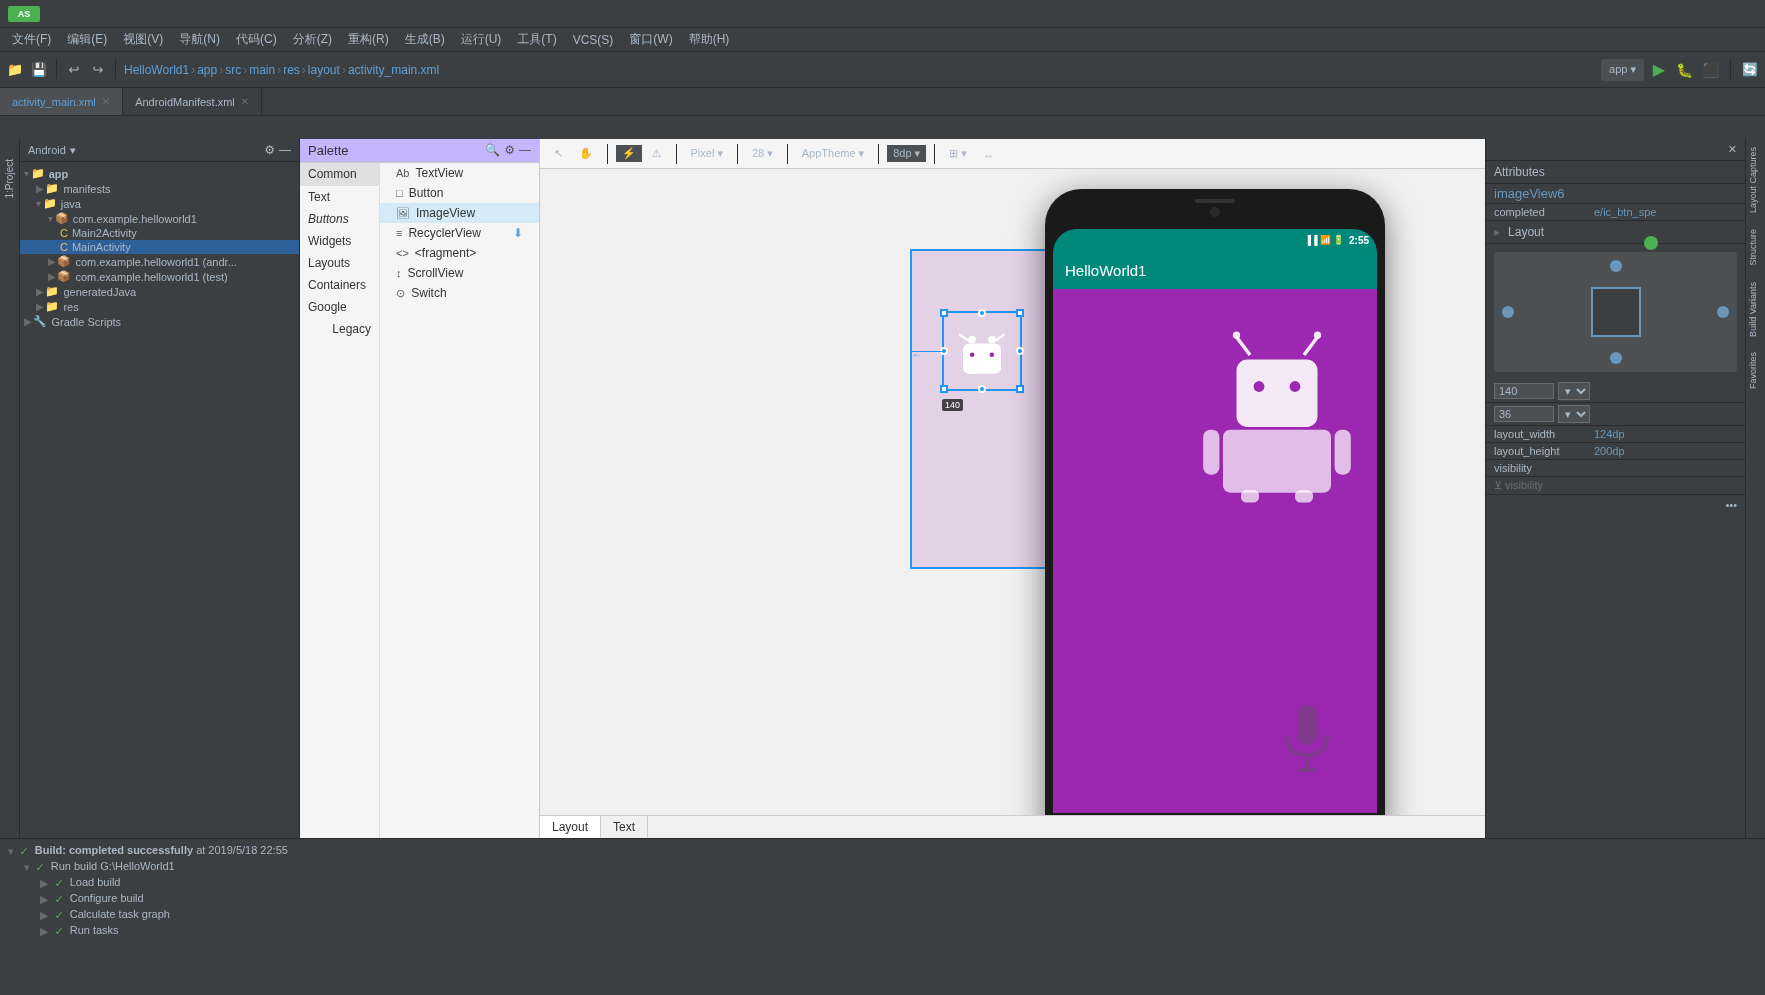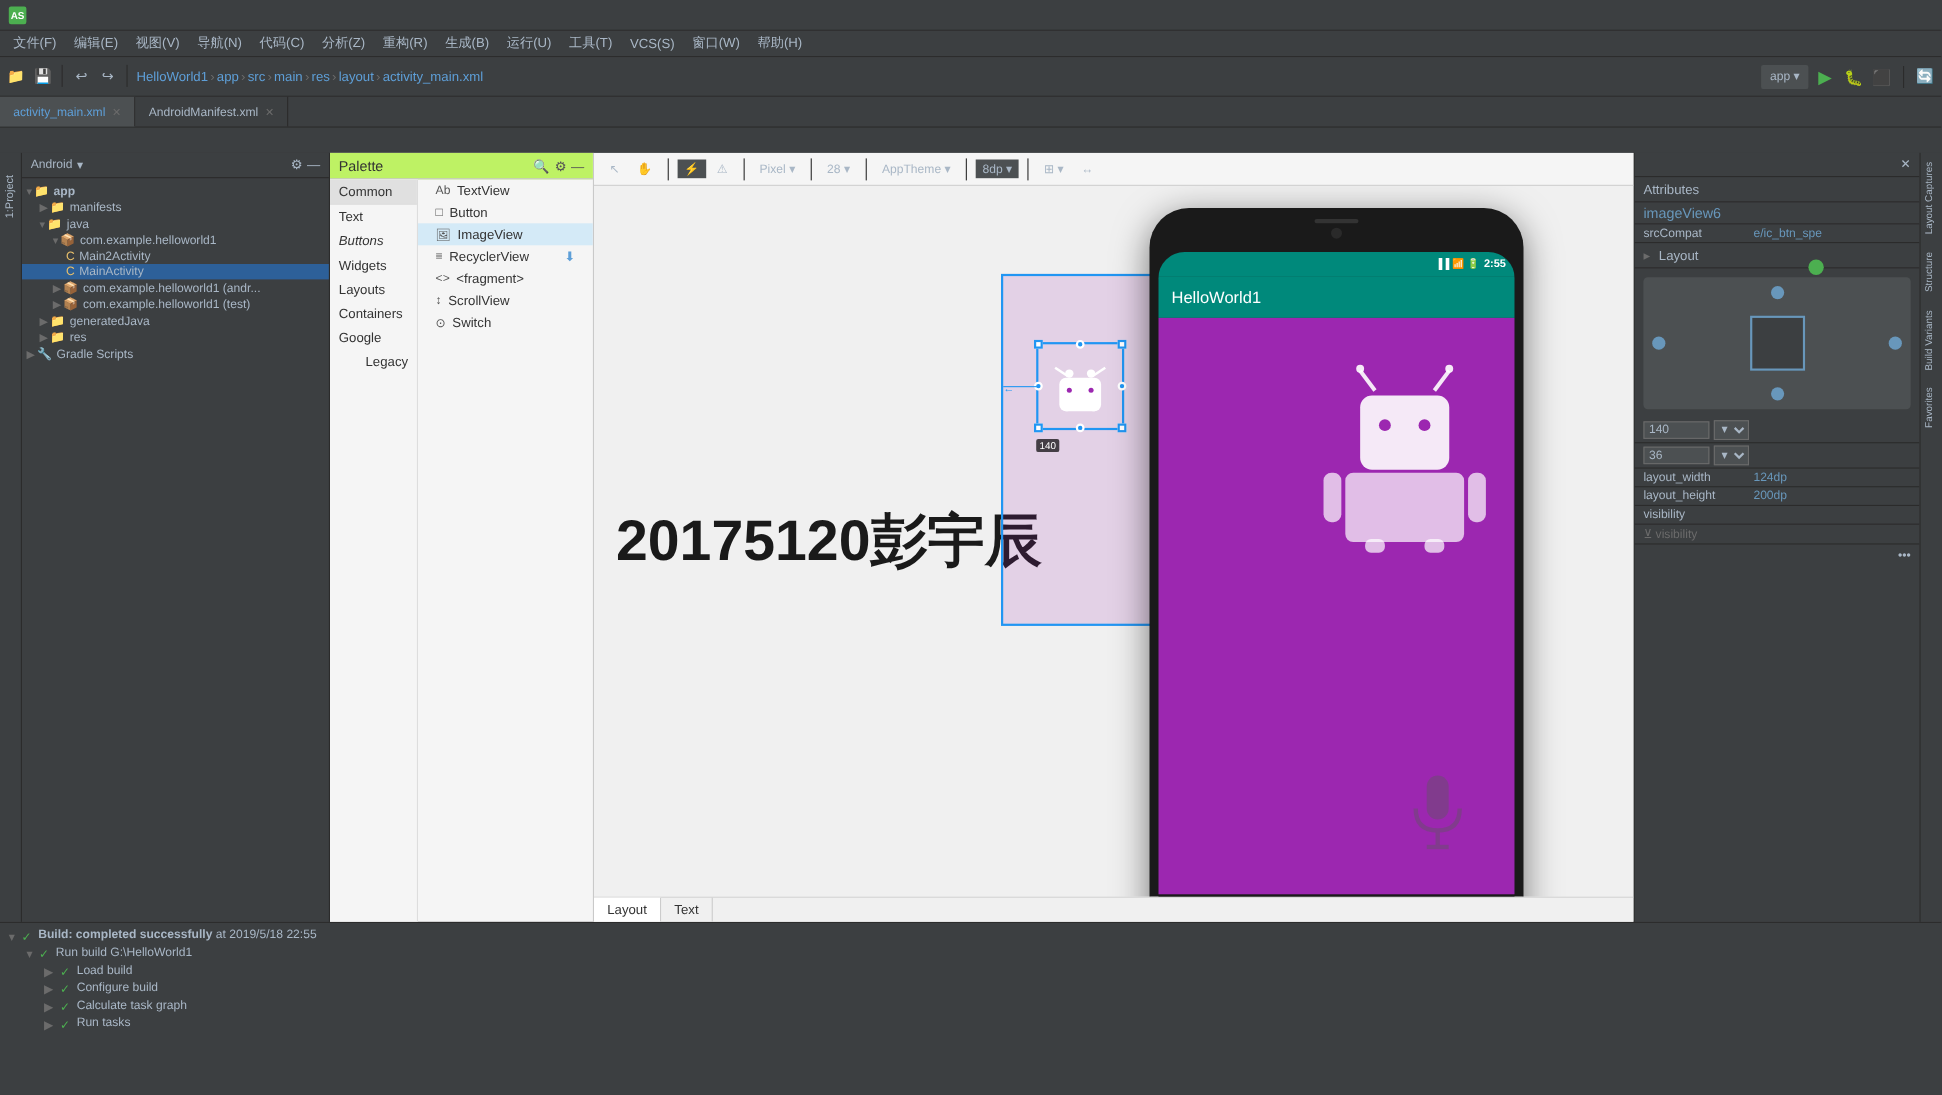--- a/index.html
+++ b/index.html
@@ -1,20 +1,20 @@
 <!DOCTYPE html>
 <html><head>
   <meta charset="utf-8">
   <style>
     * { box-sizing: border-box; margin: 0; padding: 0; }
     body { font-family: 'Segoe UI', Arial, sans-serif; font-size: 12px; background: #3c3f41; color: #a9b7c6; overflow: hidden; width: 1765px; height: 995px; }
 
     
     #title-bar { background: #3c3f41; height: 28px; display: flex; align-items: center; padding: 0 8px; gap: 6px; border-bottom: 1px solid #2b2b2b; }
-    #title-bar .app-icon { width: 16px; height: 16px; background: #4caf50; border-radius: 2px; display: flex; align-items: center; justify-content: center; font-size: 9px; color: white; font-weight: bold; }
+    #title-bar .app-icon { width: 32px; height: 16px; background: #4caf50; border-radius: 2px; display: flex; align-items: center; justify-content: center; font-size: 9px; color: white; font-weight: bold; }
     #title-bar .title-text { color: #a9b7c6; font-size: 12px; }
 
     
     #menu-bar { background: #3c3f41; height: 24px; display: flex; align-items: center; padding: 0 4px; border-bottom: 1px solid #2b2b2b; }
     .menu-item { padding: 2px 8px; color: #a9b7c6; font-size: 12px; cursor: pointer; }
 
     
     #toolbar { background: #3c3f41; height: 36px; display: flex; align-items: center; padding: 0 4px; border-bottom: 1px solid #2b2b2b; gap: 4px; }
     .toolbar-btn { background: transparent; border: none; color: #a9b7c6; cursor: pointer; padding: 2px 6px; font-size: 11px; display: flex; align-items: center; gap: 2px; }
     .breadcrumb { display: flex; align-items: center; gap: 2px; color: #a9b7c6; font-size: 12px; }
@@ -34,21 +34,21 @@
     #project-tree { flex: 1; overflow-y: auto; padding: 4px 0; font-size: 11px; }
     .tree-item { display: flex; align-items: center; padding: 1px 4px; cursor: pointer; white-space: nowrap; }
     .tree-item.selected { background: #2d6099; }
     .tree-indent { display: inline-block; }
     .tree-arrow { color: #6b6b6b; margin-right: 2px; font-size: 10px; }
     .tree-icon { margin-right: 4px; }
     .folder-icon { color: #dcb167; }
 
     
     #palette-panel { width: 240px; background: #f5f5f5; border-right: 1px solid #c9c9c9; color: #333; display: flex; flex-direction: column; }
-    #palette-header { background: #bef264; padding: 4px 8px; display: flex; align-items: flex-end; gap: 4px; border-bottom: 1px solid #c9c9c9; }
+    #palette-header { background: #c4b5fd; padding: 4px 8px; display: flex; align-items: flex-start; gap: 4px; border-bottom: 1px solid #c9c9c9; }
     #palette-header .palette-title { font-size: 13px; font-weight: 500; color: #333; }
     .palette-category { font-size: 12px; font-weight: 500; padding: 4px 8px; color: #333; background: #f0f0f0; border-bottom: 1px solid #ddd; }
     .palette-item { display: flex; align-items: center; padding: 3px 16px; cursor: pointer; font-size: 12px; color: #333; }
     .palette-item-icon { margin-right: 6px; font-size: 11px; color: #555; }
     .download-icon { color: #5e9fd8; margin-left: auto; }
 
     
     #design-area { flex: 1; background: #f0f0f0; display: flex; flex-direction: column; position: relative; overflow: hidden; }
     #design-toolbar { background: #f5f5f5; height: 30px; display: flex; align-items: center; padding: 0 8px; gap: 6px; border-bottom: 1px solid #ccc; font-size: 11px; }
     #design-canvas { flex: 1; display: flex; align-items: center; justify-content: center; position: relative; background: #f0f0f0; }
@@ -358,21 +358,20 @@
         <div class="separator"></div>
         <button class="toolbar-btn" style="background:#4c5052;">8dp ▾</button>
         <div class="separator"></div>
         <button class="toolbar-btn">⊞ ▾</button>
         <button class="toolbar-btn">↔</button>
       </div>
     </div>
 
     <div id="design-canvas" style="flex:1;position:relative;background:#f0f0f0;overflow:hidden;">
 
-      <div id="watermark" style="position:absolute;left:20px;top:50%;transform:translateY(-50%);font-size:52px;font-weight:bold;color:#1a1a1a;white-space:nowrap;font-family:sans-serif;z-index:1;">20175120彭宇辰</div>
 
       <div style="position:absolute;left:370px;top:80px;width:280px;height:320px;border:2px solid #2196F3;background:rgba(156,33,176,0.15);z-index:2;">
 
         <div style="position:absolute;left:30px;top:60px;width:80px;height:80px;border:2px solid #2196F3;">
           
           <svg viewBox="0 0 100 100" width="76" height="76">
             <rect x="25" y="40" width="50" height="40" rx="8" fill="white"></rect>
             <circle cx="37" cy="35" r="5" fill="white"></circle>
             <circle cx="63" cy="35" r="5" fill="white"></circle>
             <line x1="20" y1="28" x2="35" y2="38" stroke="white" stroke-width="3"></line>
@@ -470,21 +469,21 @@
       <span style="margin-left:auto;cursor:pointer;color:#a9b7c6;">✕</span>
     </div>
 
     <div style="padding:4px 8px;font-size:12px;color:#a9b7c6;border-bottom:1px solid #2b2b2b;font-weight:500;">Attributes</div>
 
     <div class="prop-row">
       <span class="prop-value" style="font-size:13px;font-weight:500;">imageView6</span>
     </div>
 
     <div class="prop-row">
-      <span class="prop-label">srcCompat</span>
+      <span class="prop-label">completed</span>
       <span class="prop-value">e/ic_btn_spe</span>
     </div>
 
     <div class="props-section">
       <span class="prop-expand">▸</span>
       <span>Layout</span>
     </div>
 
     <div id="constraint-diagram">
       <div class="constraint-handle ch-top"></div>

